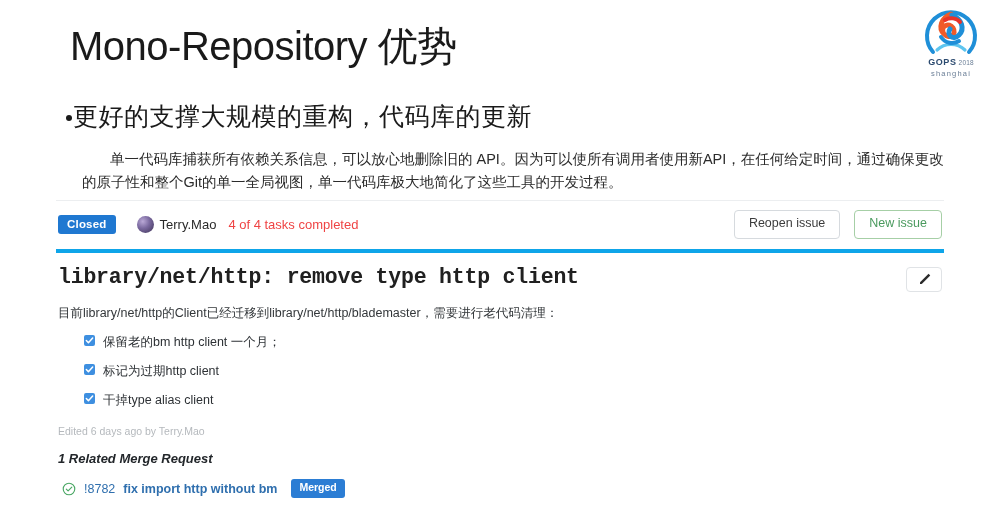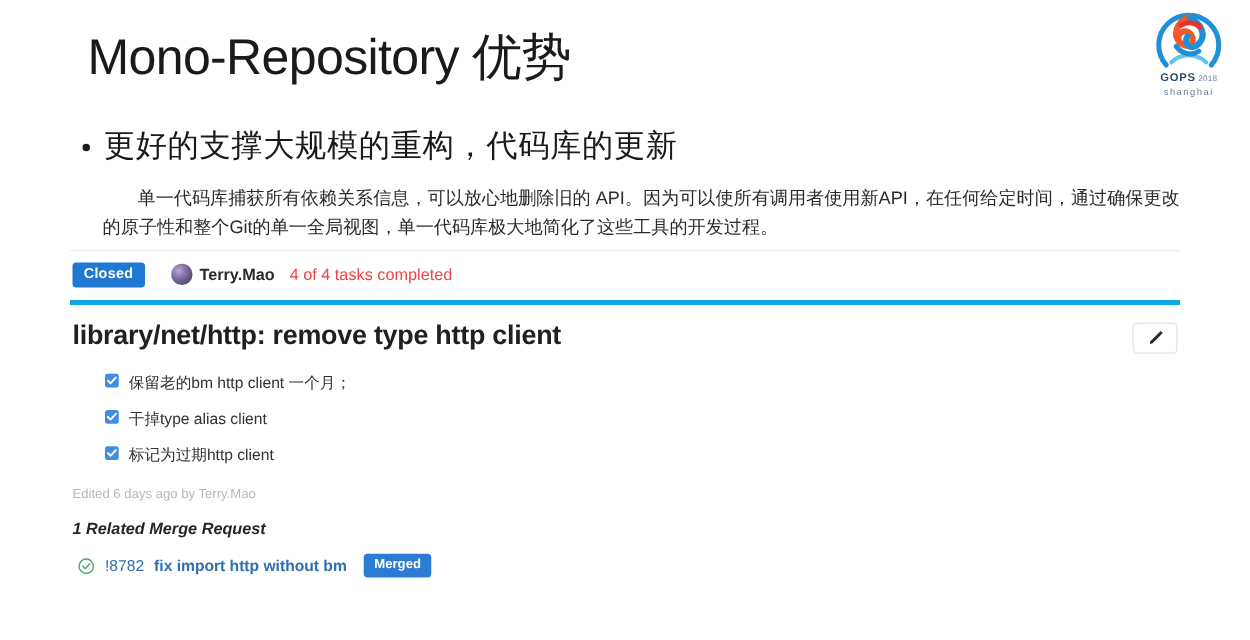--- a/index.html
+++ b/index.html
@@ -28,21 +28,21 @@
     line-height: 1.2;
     white-space: nowrap;
   }
 
   .bullet-row {
     position: absolute;
     left: 66px;
     top: 100px;
     display: flex;
     align-items: center;
-    gap: 11px;
+    gap: 1px;
   }
   .bullet-dot {
     width: 6px;
     height: 6px;
     border-radius: 50%;
     background: #1a1a1a;
     flex: none;
     margin-top: 3px;
   }
   .bullet-text {
@@ -145,21 +145,21 @@
   .avatar {
     width: 17px;
     height: 17px;
     border-radius: 50%;
     margin: 0 6px 0 7px;
     background: radial-gradient(circle at 34% 32%, #b9a8d6 0%, #7b6aa0 42%, #3a2f52 100%);
     display: inline-block;
     flex: none;
   }
   .author-name {
-    font-weight: bold;
+    font-weight: normal;
     color: #2a2a2a;
   }
   .task-count {
     margin-left: 12px;
     color: #ef4444;
   }
   .statusbar-actions {
     margin-left: auto;
     display: flex;
     align-items: center;
@@ -184,20 +184,21 @@
     display: flex;
     align-items: flex-start;
     padding: 12px 2px 6px 2px;
   }
   .issue-title {
     font-size: 21.5px;
     font-weight: bold;
     color: #202020;
     letter-spacing: -0.2px;
     line-height: 1.2;
+    font-family: Liberation Mono, monospace;
   }
   .edit-btn {
     margin-left: auto;
     width: 36px;
     height: 25px;
     border: 1px solid #e0e3e6;
     border-radius: 4px;
     background: #ffffff;
     display: flex;
     align-items: center;
@@ -311,57 +312,62 @@
 
   <div class="issue-topline"></div>
 
   <div class="issue-statusbar">
     <span class="badge-closed">Closed</span>
     <span class="opened-meta">
       <span class="avatar"></span>
       <span class="author-name">Terry.Mao</span>
       <span class="task-count">4 of 4 tasks completed</span>
     </span>
+    <span class="statusbar-actions">
+      <button class="btn">Reopen issue</button>
+      <button class="btn btn-green">New issue</button>
+    </span>
   </div>
 
   <div class="issue-title-row">
     <div class="issue-title">library/net/http: remove type http client</div>
     <button class="edit-btn">
       <svg width="15" height="15" viewBox="0 0 16 16">
         <path d="M12.3 1.9 L14.1 3.7 L5.6 12.2 L3.2 12.8 L3.8 10.4 Z" fill="#2b2b2b"></path>
         <path d="M3.2 12.8 L3.8 10.4 L5.6 12.2 Z" fill="#1a1a1a"></path>
       </svg>
     </button>
   </div>
 
+  <div class="issue-desc">目前library/net/http的Client已经迁移到library/net/http/blademaster，需要进行老代码清理：</div>
 
   <ul class="task-list">
     <li class="task-item">
       <span class="checkbox">
         <svg width="9" height="9" viewBox="0 0 10 10">
           <path d="M1.5 5 L3.8 7.4 L8.5 2.3" fill="none" stroke="#ffffff" stroke-width="1.7" stroke-linecap="round" stroke-linejoin="round"></path>
         </svg>
       </span>
       <span>保留老的bm http client 一个月；</span>
     </li>
     <li class="task-item">
       <span class="checkbox">
         <svg width="9" height="9" viewBox="0 0 10 10">
           <path d="M1.5 5 L3.8 7.4 L8.5 2.3" fill="none" stroke="#ffffff" stroke-width="1.7" stroke-linecap="round" stroke-linejoin="round"></path>
         </svg>
       </span>
-      <span>干掉type alias client</span>
+      <span>标记为过期http client</span>
     </li>
     <li class="task-item">
       <span class="checkbox">
         <svg width="9" height="9" viewBox="0 0 10 10">
           <path d="M1.5 5 L3.8 7.4 L8.5 2.3" fill="none" stroke="#ffffff" stroke-width="1.7" stroke-linecap="round" stroke-linejoin="round"></path>
         </svg>
       </span>
-      <span>标记为过期http client</span>
+      <span>干掉type alias client</span>
     </li>
   </ul>
 
   <div class="edited-note">Edited 6 days ago by Terry.Mao</div>
 
   <div class="related-heading">1 Related Merge Request</div>
 
   <div class="mr-row">
     <svg class="mr-icon" width="14" height="14" viewBox="0 0 16 16">
       <circle cx="8" cy="8" r="6.6" fill="none" stroke="#4aa764" stroke-width="1.3"></circle>

